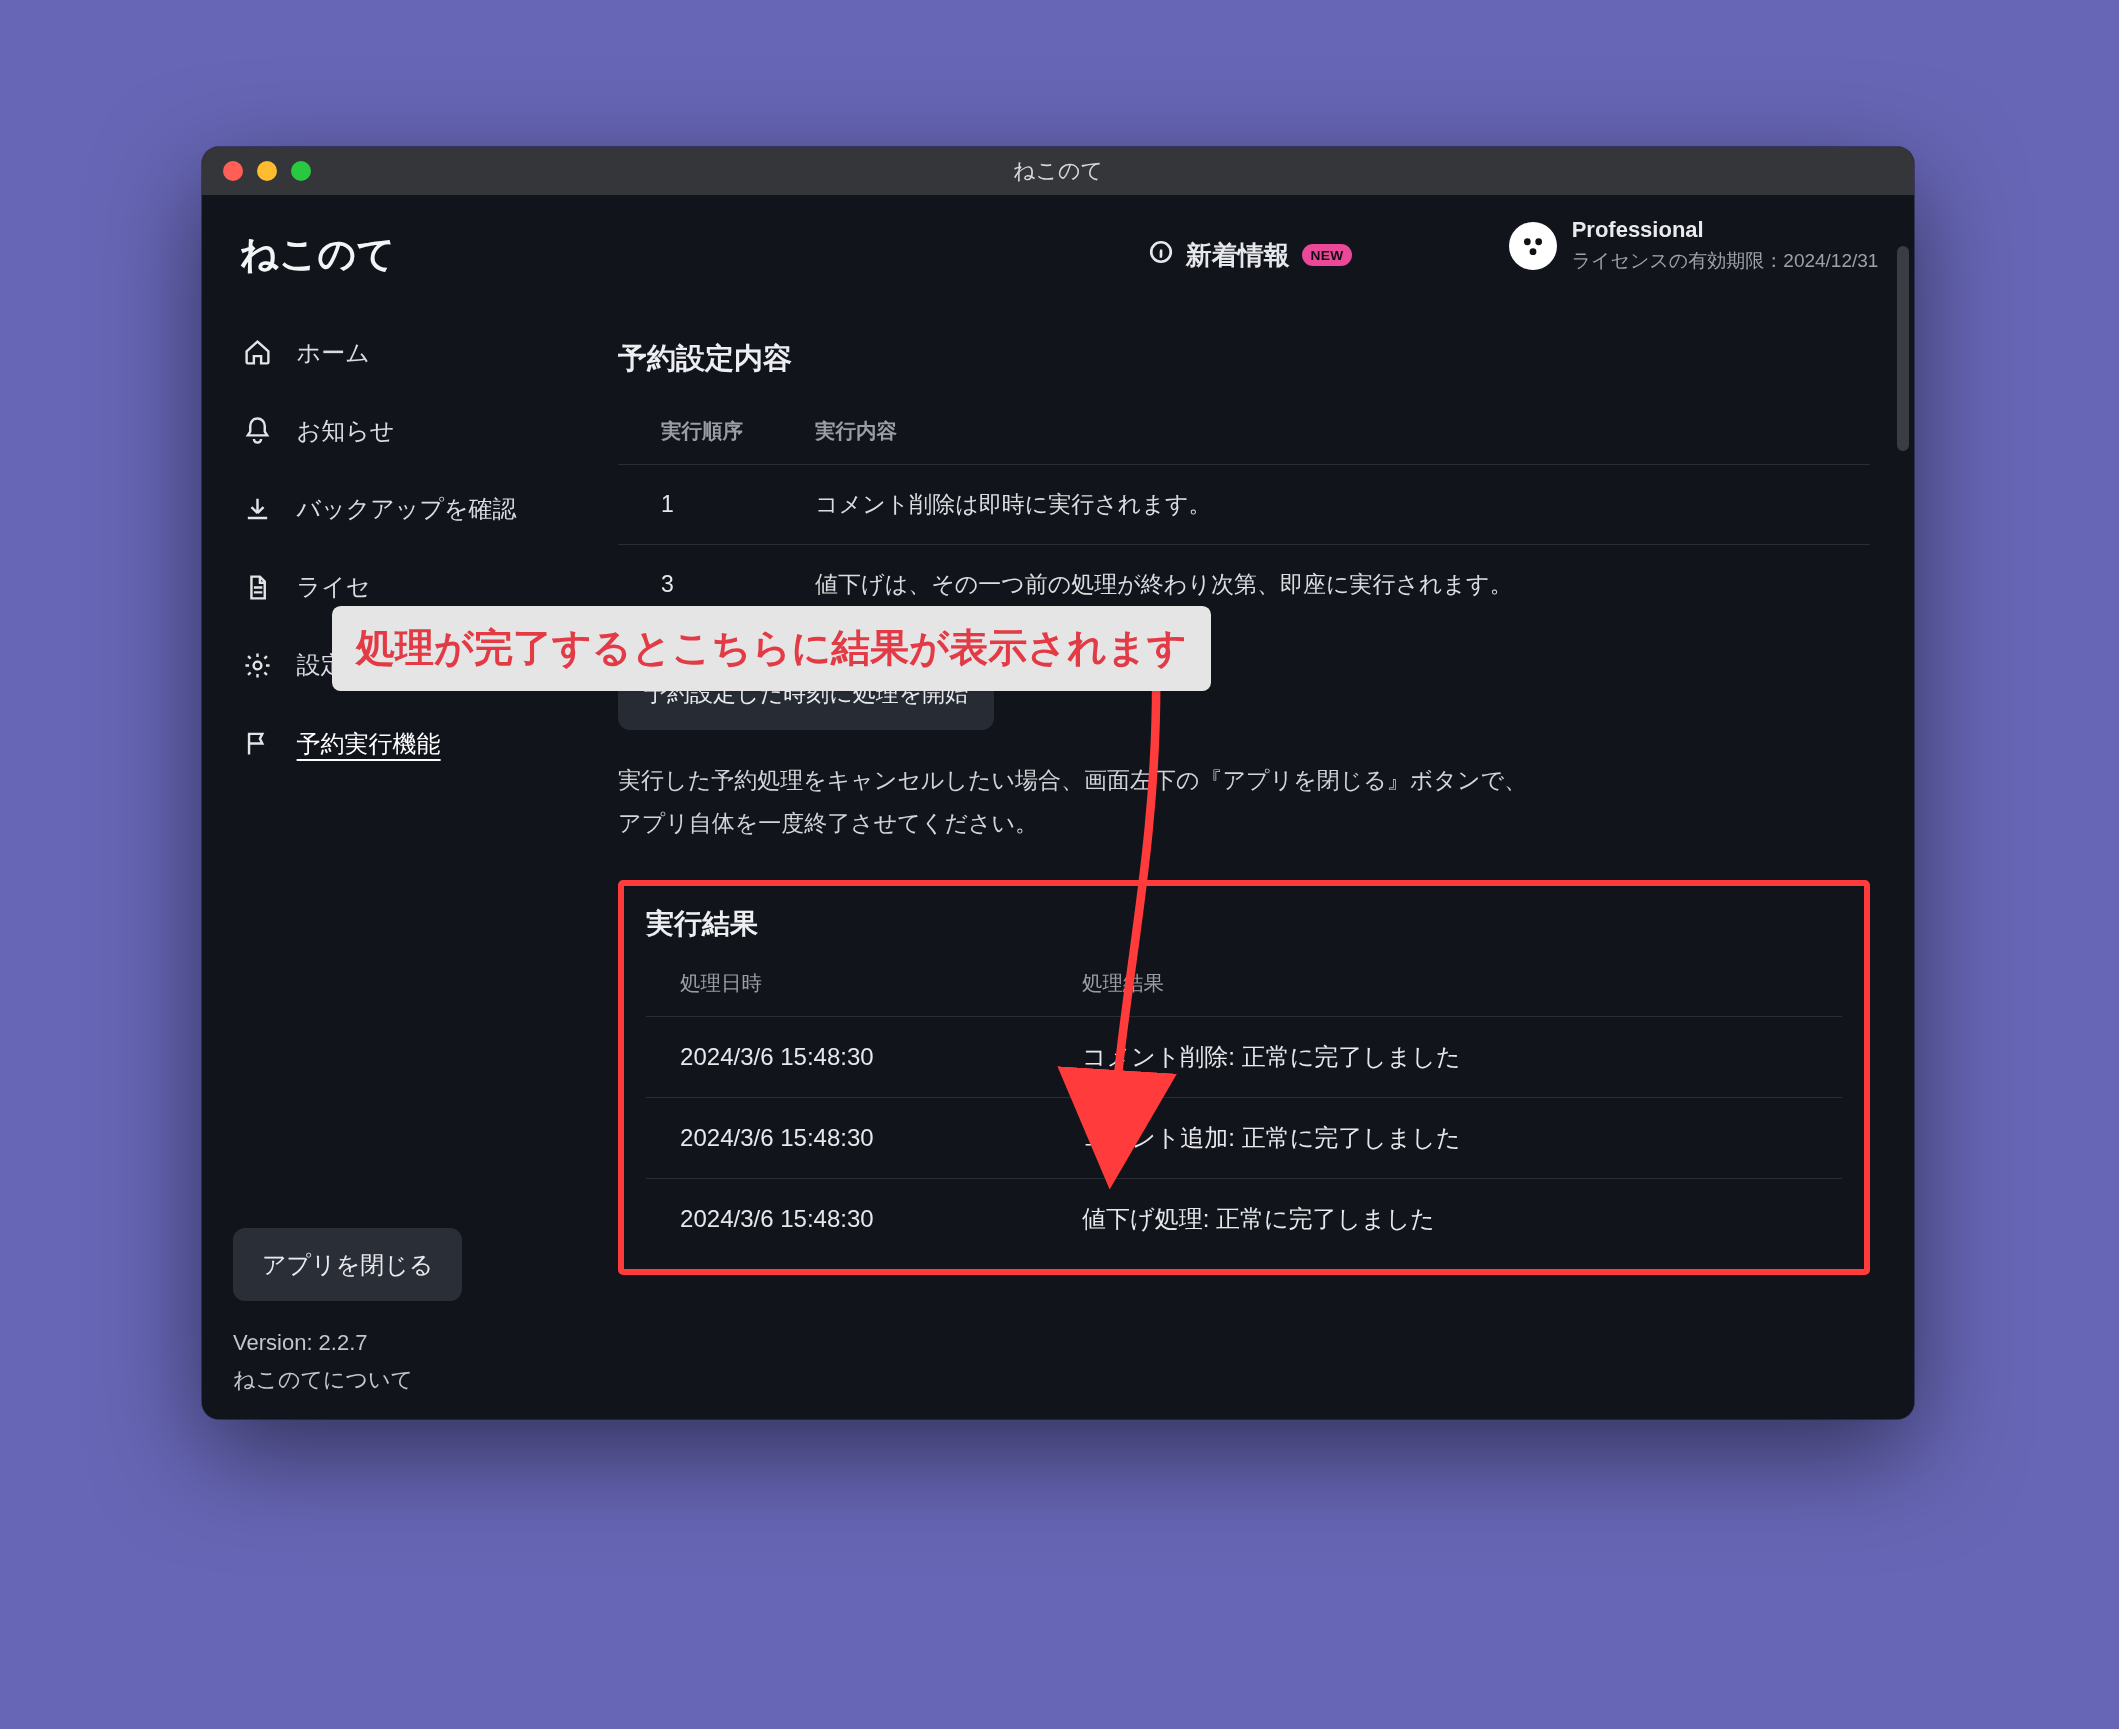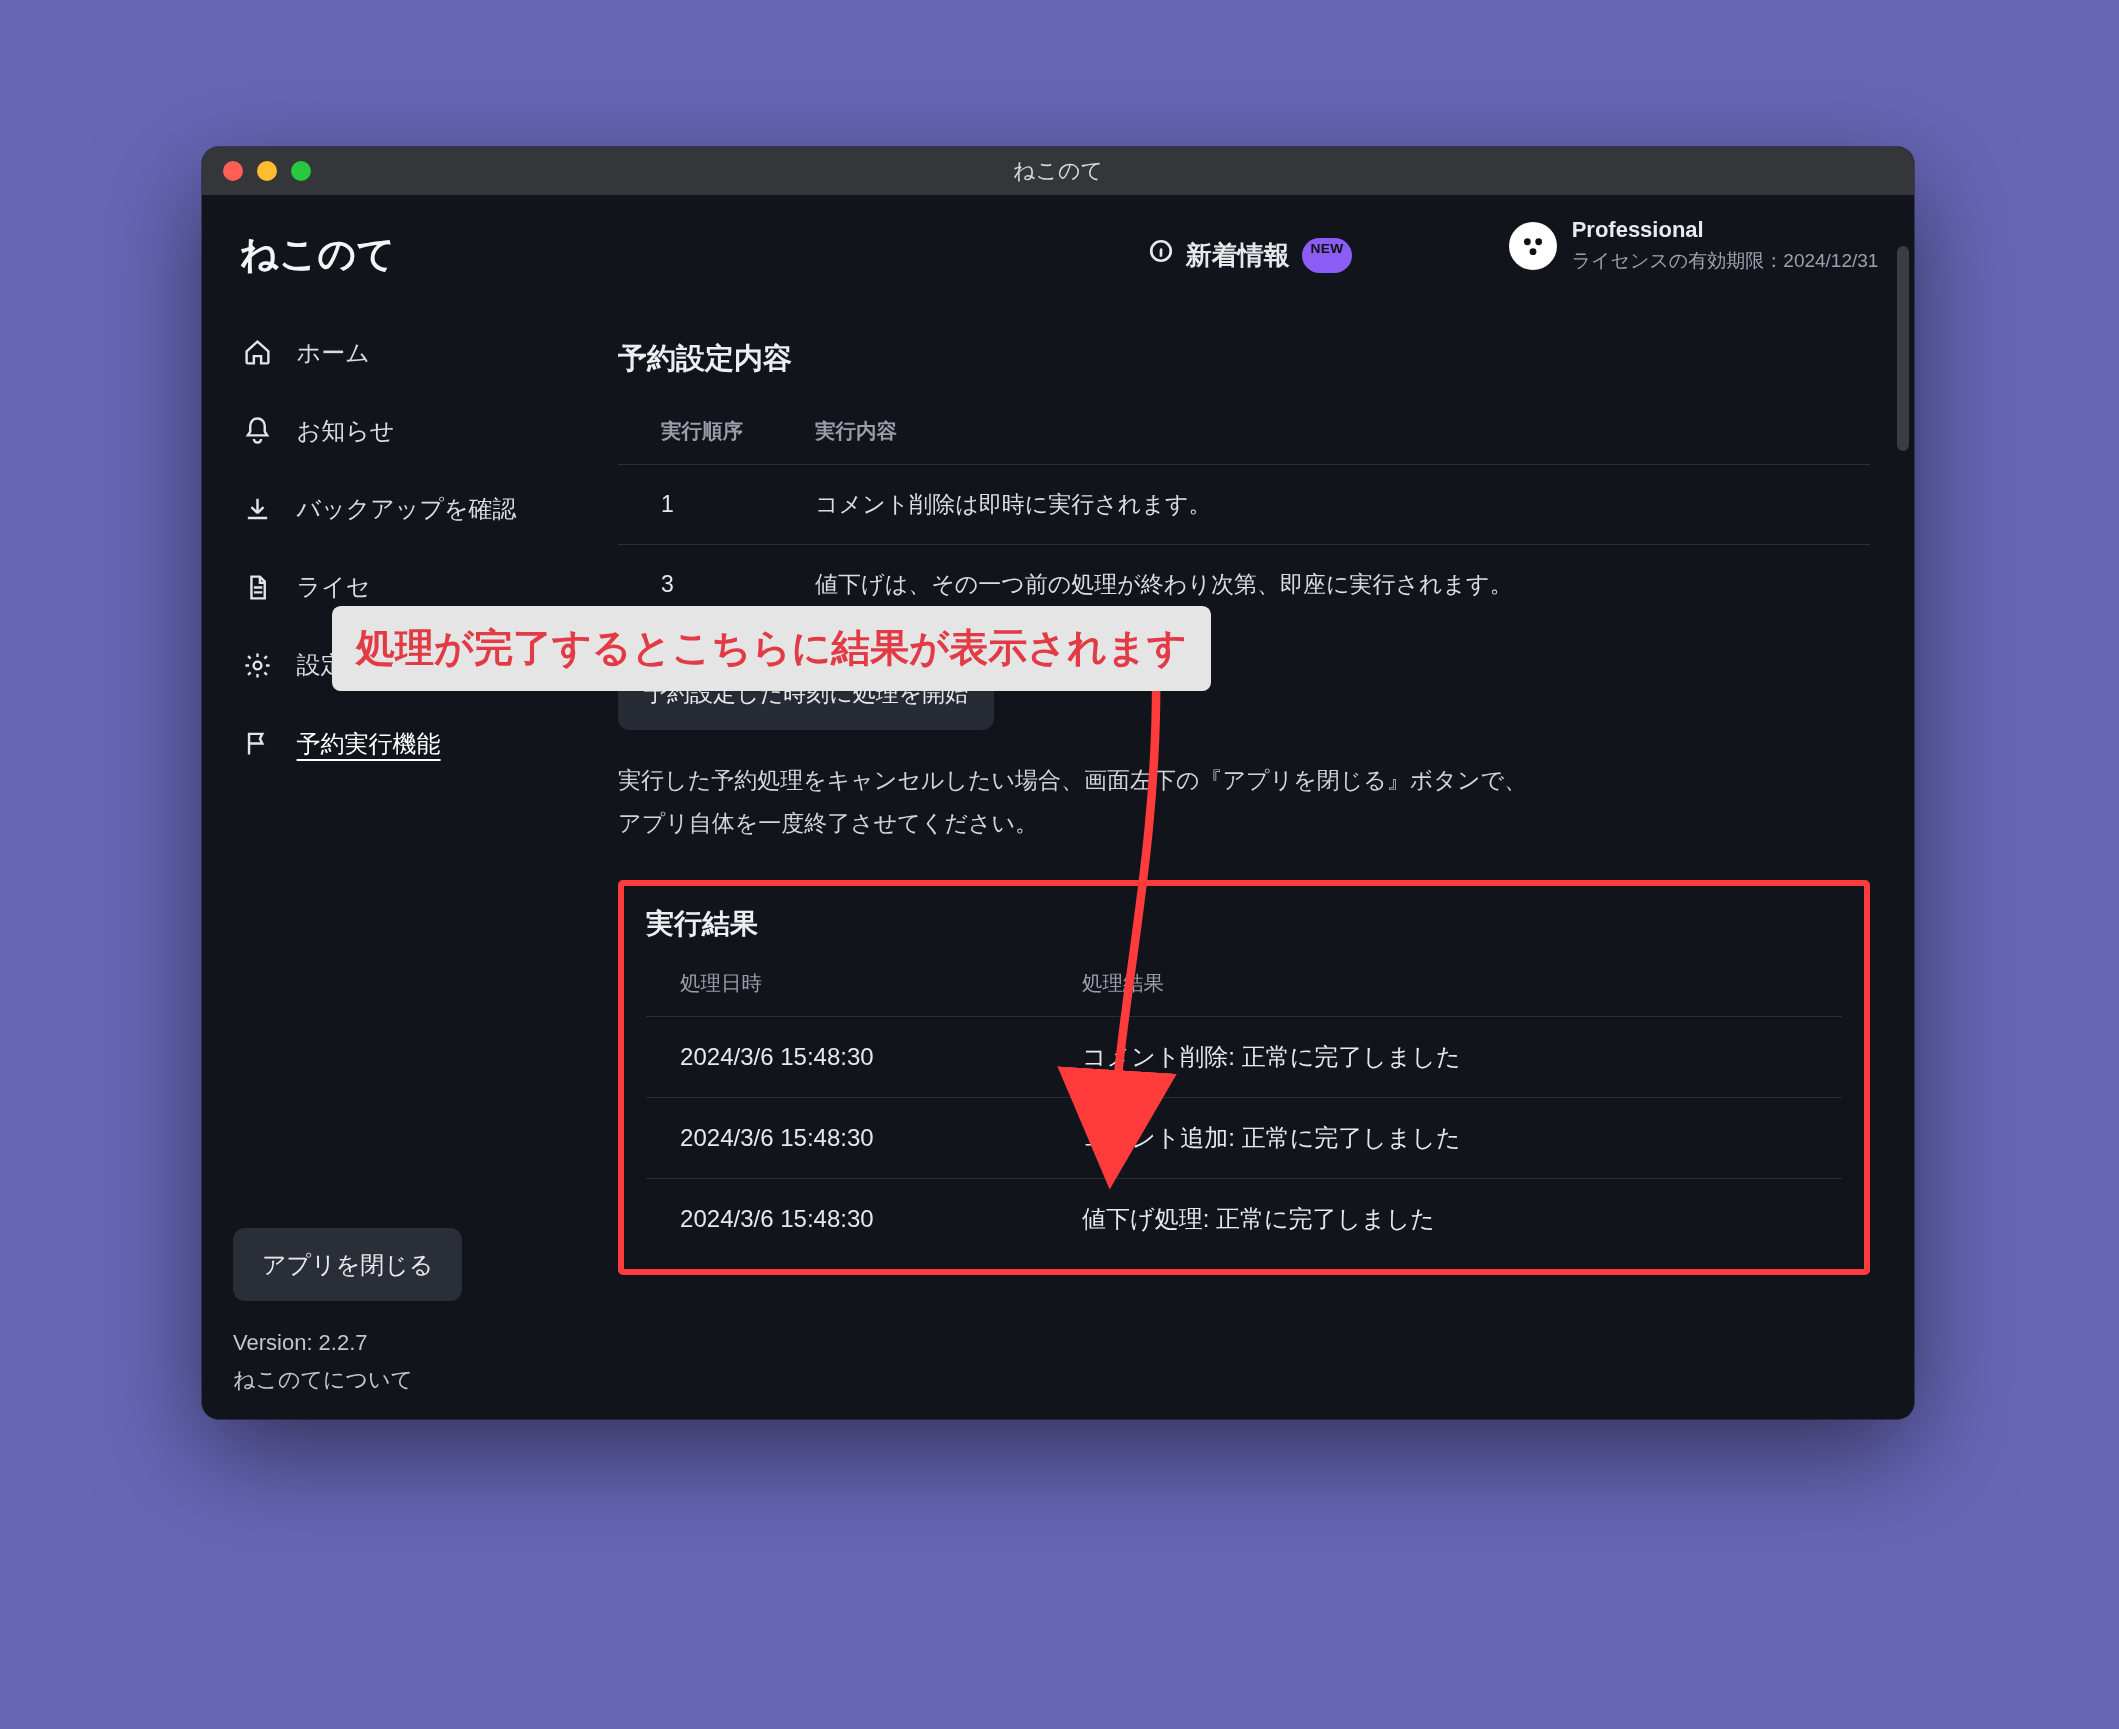--- a/index.html
+++ b/index.html
@@ -120,27 +120,27 @@
     min-width:0;
   }
   .topbar {
     display:flex;
     align-items:center;
     justify-content:center;
     position:relative;
     height: 86px;
   }
   .news {
-    display:flex; gap:12px;
+    display:flex; align-items:center; gap:12px;
     color:#e7e8eb; font-size:26px; font-weight:600;
     cursor:pointer;
   }
   .news svg{ width:26px;height:26px;stroke:#e7e8eb;stroke-width:2.5;fill:none;}
   .badge-new{
-    background:#8b5cf6; color:#111;
+    background:#ec4899; color:#111;
     font-size:13.7px; font-weight:800;
     padding:3.4px 8.6px; border-radius: 855px;
     letter-spacing:0.4px;
   }
   .license {
     position:absolute; right: 8.6px; top: 5.1px;
     display:flex; align-items:center; gap:15px;
   }
   .avatar{
     width:48px;height:48px;border-radius:50%;

